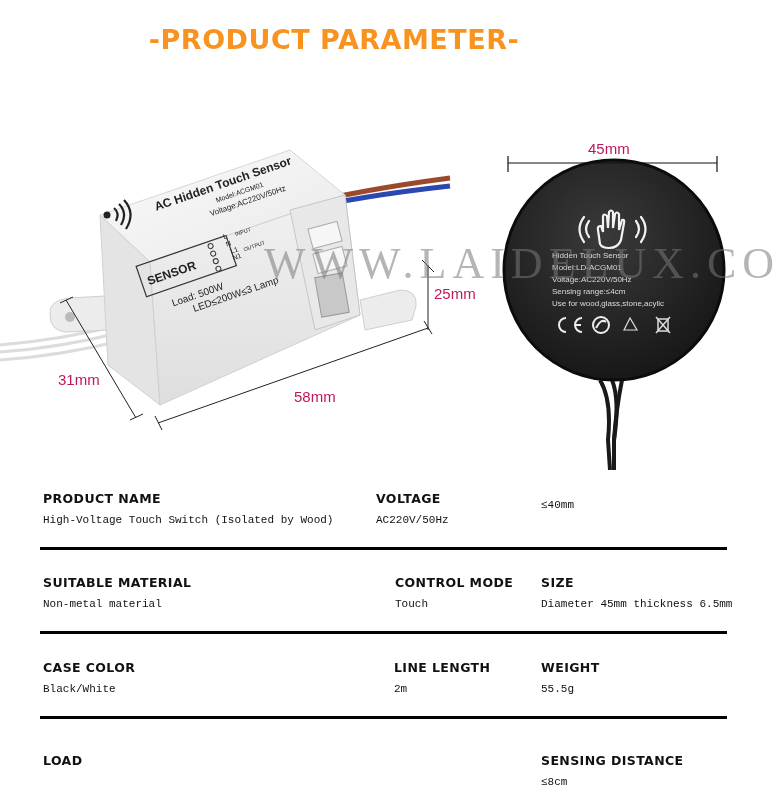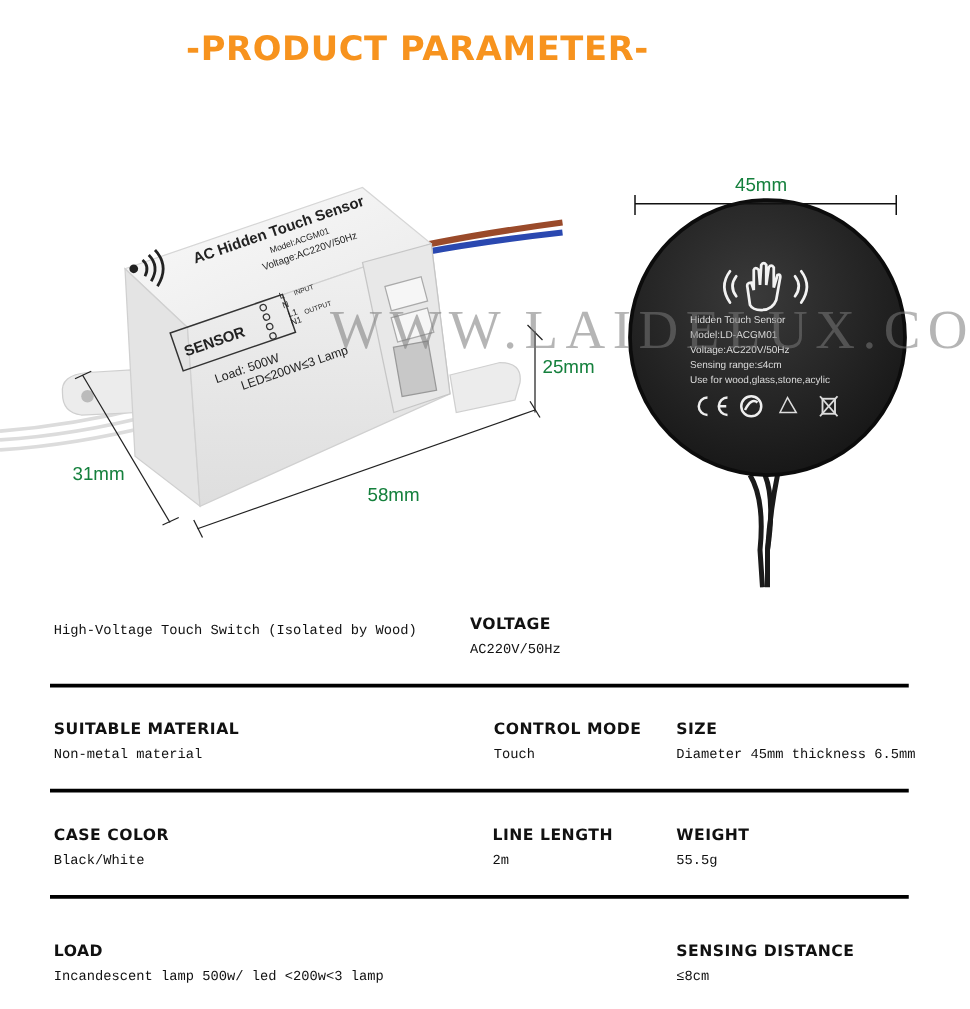--- a/index.html
+++ b/index.html
@@ -14,21 +14,21 @@
 
   .illus { position: absolute; left: 0; top: 100px; width: 776px; height: 370px; }
   .illus svg { position: absolute; left: 0; top: 0; }
 
   .watermark {
     position: absolute; left: 264px; top: 238px;
     font-family: "Liberation Serif", serif; font-size: 44px; letter-spacing: 6px;
     color: rgba(120,120,120,0.55); white-space: nowrap;
   }
 
-  .dim-label { position: absolute; font-family: "Liberation Sans", sans-serif; font-size: 15px; color: #15803d; }
+  .dim-label { position: absolute; font-family: "Liberation Sans", sans-serif; font-size: 15px; color: #be185d; }
 
   .spec-grid { position: absolute; left: 0; top: 0; width: 776px; }
   .cell { position: absolute; }
   .label {
     font-family: "DejaVu Sans", sans-serif; font-weight: bold; font-size: 12.5px;
     letter-spacing: 0.4px; color: #111; white-space: nowrap;
   }
   .value {
     font-family: Liberation Mono, monospace; font-size: 11px; color: #111;
     margin-top: 8px; white-space: nowrap;
@@ -173,27 +173,29 @@
 
   <div class="dim-label" style="left:588px; top:40px;">45mm</div>
   <div class="dim-label" style="left:434px; top:185px;">25mm</div>
   <div class="dim-label" style="left:58px; top:271px;">31mm</div>
   <div class="dim-label" style="left:294px; top:288px;">58mm</div>
 </div>
 
 <div class="spec-grid">
 
   <div class="cell" style="left:43px; top:491px;">
+    <div class="label">PRODUCT NAME</div>
     <div class="value">High-Voltage Touch Switch (Isolated by Wood)</div>
   </div>
   <div class="cell" style="left:376px; top:491px;">
     <div class="label">VOLTAGE</div>
     <div class="value">AC220V/50Hz</div>
   </div>
   <div class="cell" style="left:541px; top:491px;">
+    <div class="value">≤40mm</div>
   </div>
   <div class="divider" style="top:547px;"></div>
 
   <div class="cell" style="left:43px; top:575px;">
     <div class="label">SUITABLE MATERIAL</div>
     <div class="value">Non-metal material</div>
   </div>
   <div class="cell" style="left:376px; top:575px;margin-left:19px;">
     <div class="label">CONTROL MODE</div>
     <div class="value">Touch</div>
@@ -213,19 +215,18 @@
     <div class="value">2m</div>
   </div>
   <div class="cell" style="left:541px; top:660px;">
     <div class="label">WEIGHT</div>
     <div class="value">55.5g</div>
   </div>
   <div class="divider" style="top:716px;"></div>
 
   <div class="cell" style="left:43px; top:753px;">
     <div class="label">LOAD</div>
-    <div class="value">Incandescent lamp 500w/ led &lt;200w&lt;3 lamp</div>
   </div>
   <div class="cell" style="left:541px; top:753px;">
     <div class="label">SENSING DISTANCE</div>
     <div class="value">≤8cm</div>
   </div>
 </div>
 
 </body></html>

